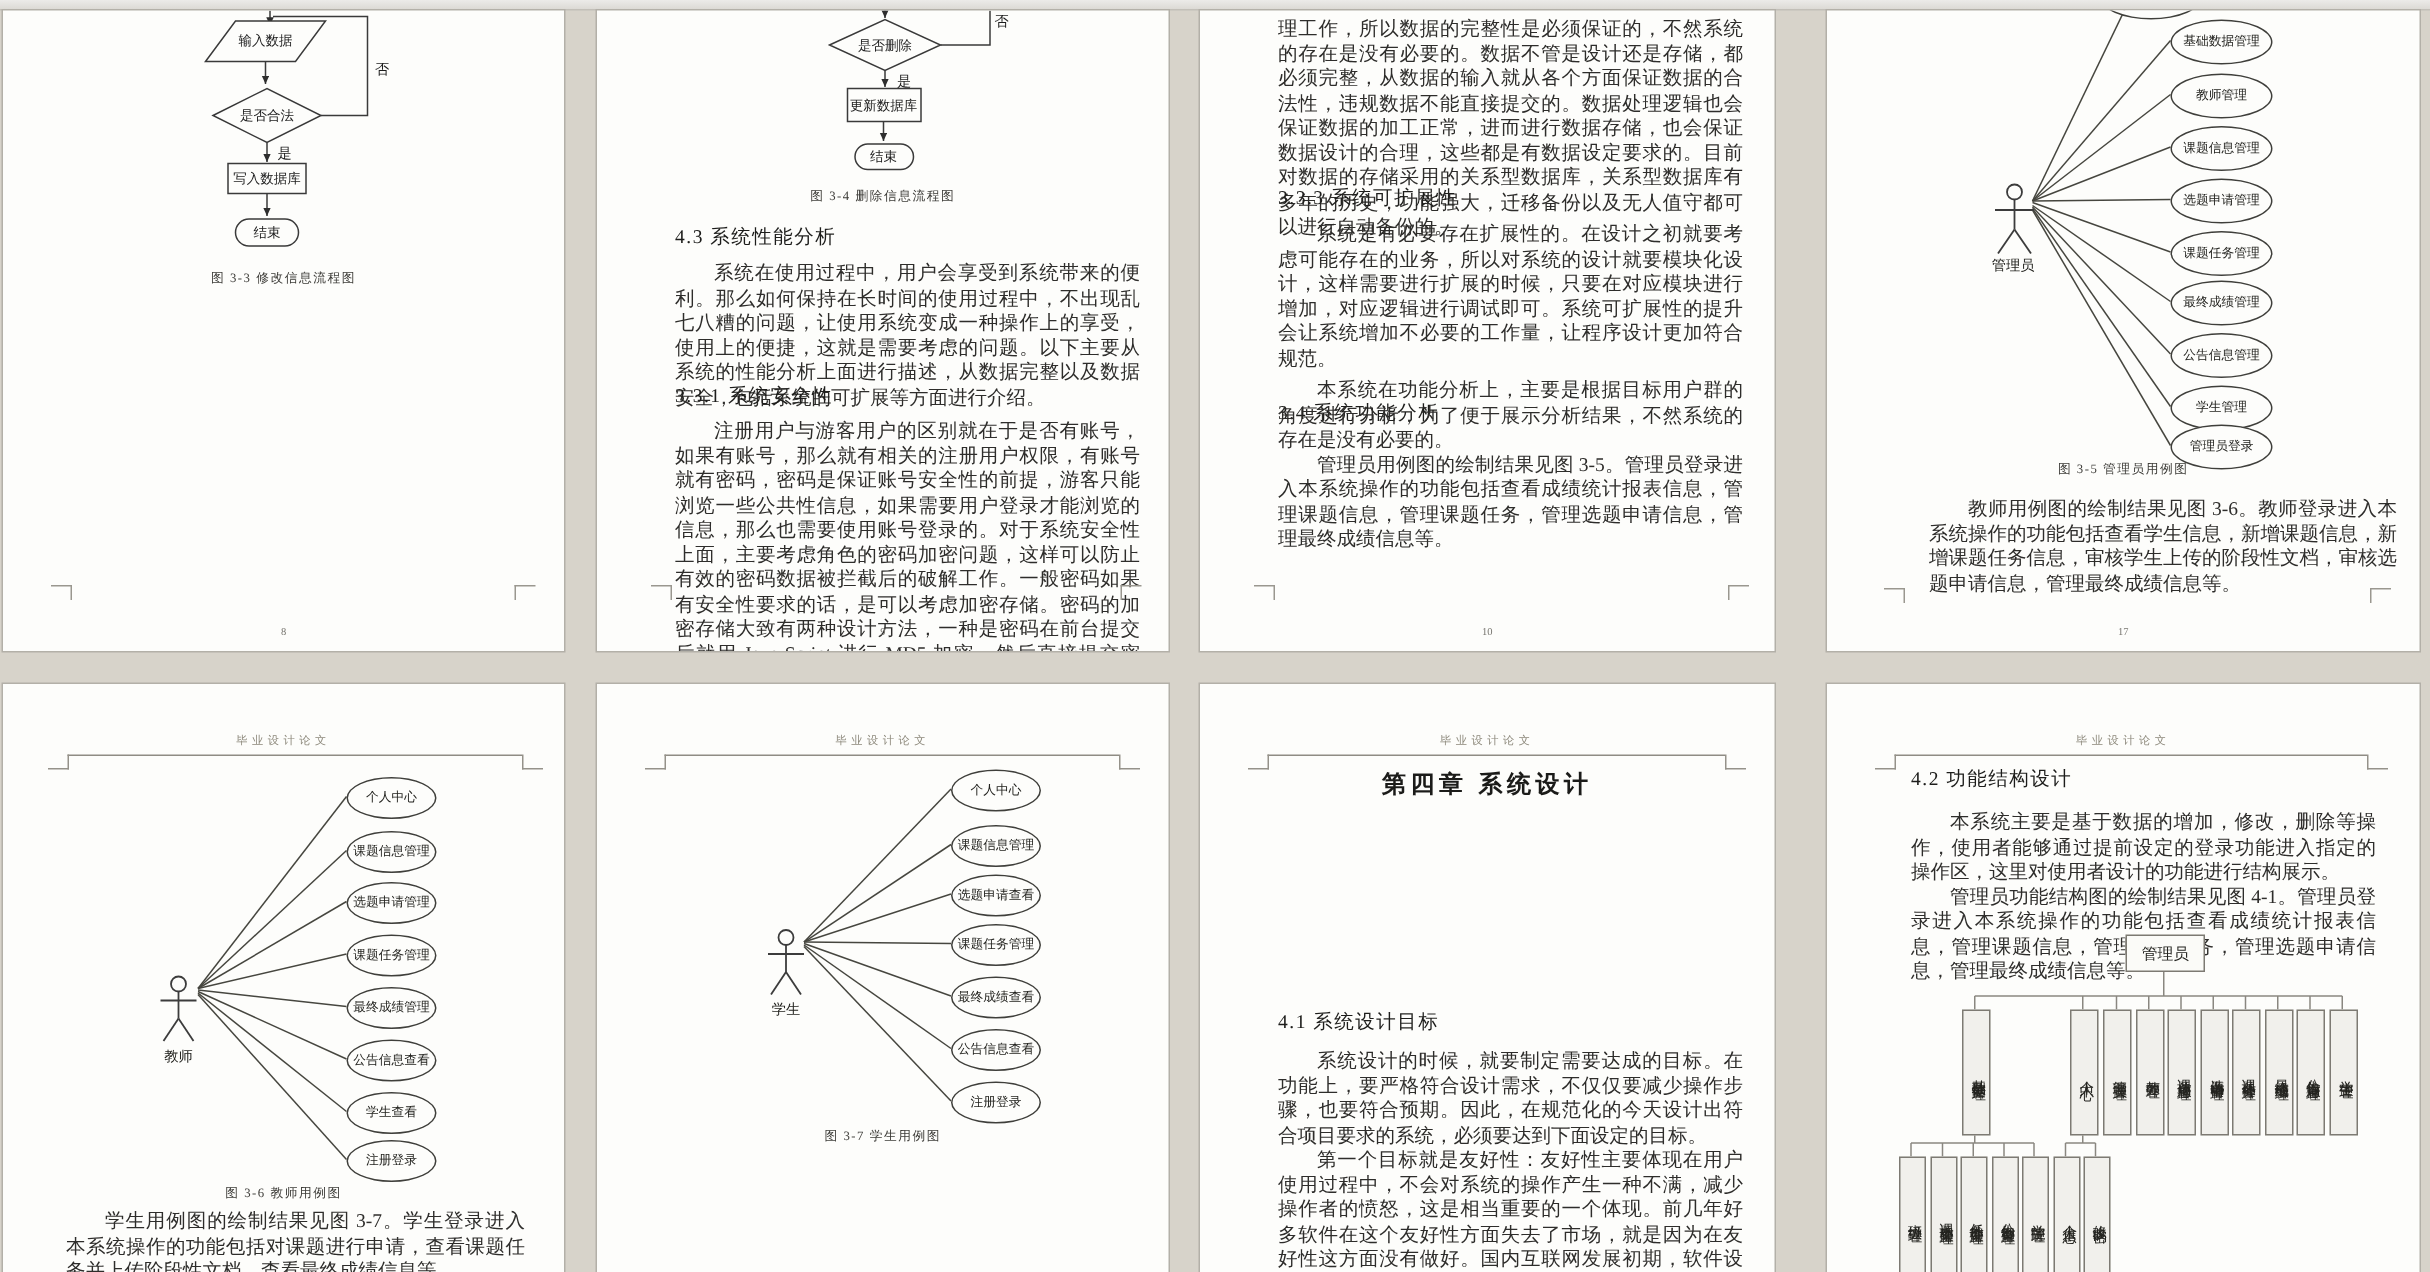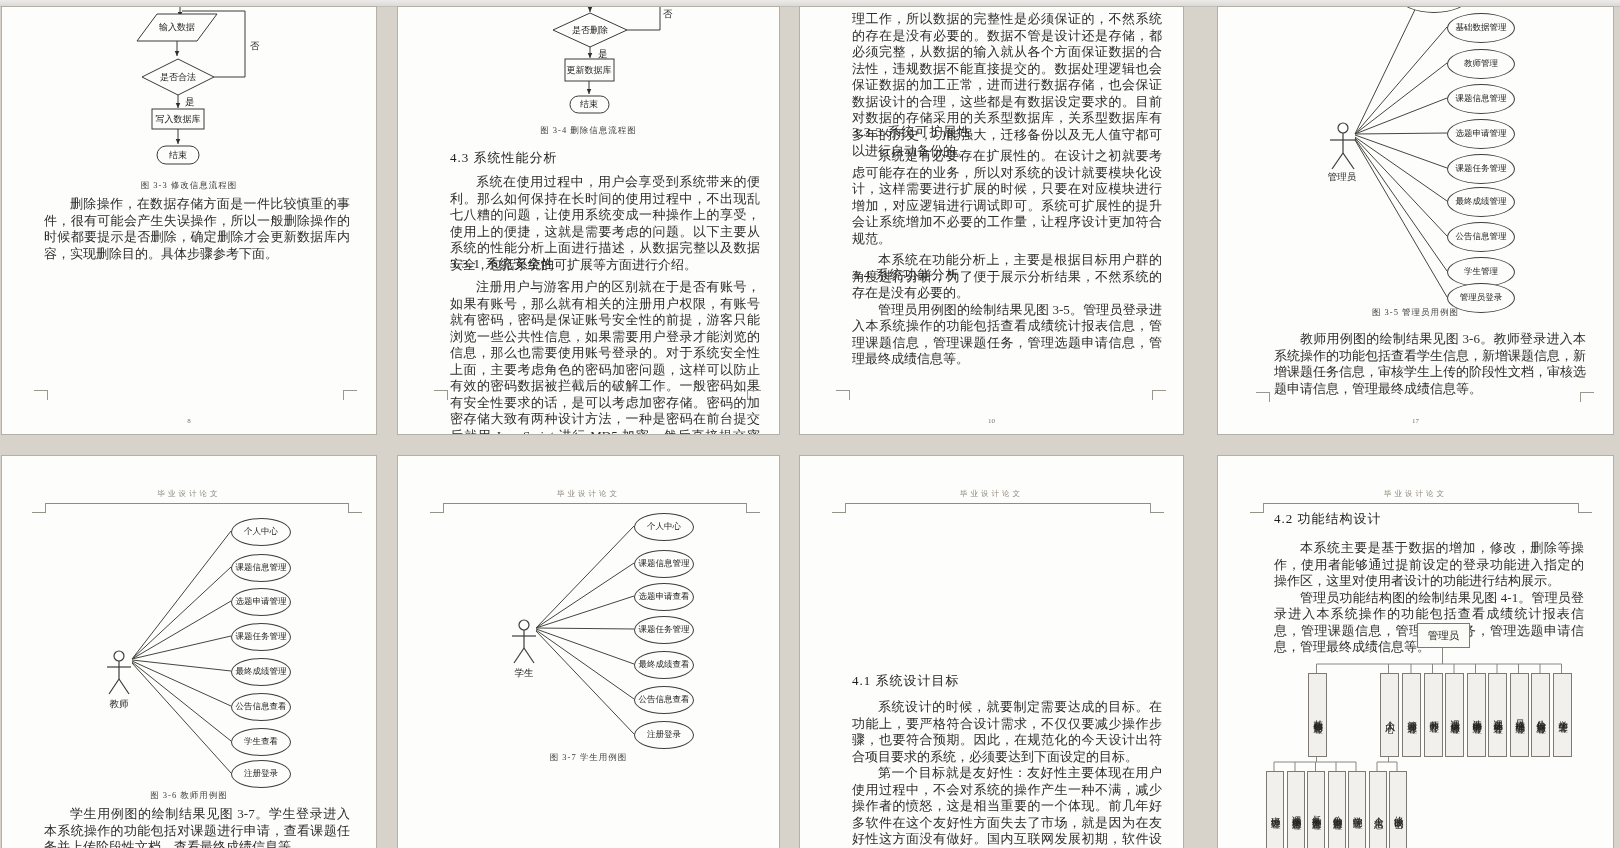--- a/index.html
+++ b/index.html
@@ -78,23 +78,20 @@
     <text class="fc-branch" x="248" y="42">否</text>
     <text class="fc-branch" x="183" y="98">是</text>
     <line class="fc-line" x1="176" y1="88" x2="176" y2="101" marker-end="url(#ah)"></line>
     <rect class="fc-shape" x="150" y="102" width="52" height="20"></rect>
     <text class="fc-text" x="176" y="115">写入数据库</text>
     <line class="fc-line" x1="176" y1="122" x2="176" y2="137" marker-end="url(#ah)"></line>
     <rect class="fc-shape" x="155" y="139" width="42" height="18" rx="9"></rect>
     <text class="fc-text" x="176" y="151">结束</text>
   </svg>
   <div class="cap" style="top:173px;">图 3-3 修改信息流程图</div>
-  <div class="body" style="top:189px; left:42px; width:306px;">
-    <p>删除操作，在数据存储方面是一件比较慎重的事件，很有可能会产生失误操作，所以一般删除操作的时候都要提示是否删除，确定删除才会更新数据库内容，实现删除目的。具体步骤参考下面。</p>
-  </div>
   <div class="mark bl" style="left:32px; top:383px;"></div>
   <div class="mark br" style="left:341px; top:383px;"></div>
   <div class="pgnum">8</div>
 </div>
 
 <div class="page" style="left:398px; top:7px; width:381px; height:427px;">
   <svg class="fc-svg" width="381" height="115" viewBox="0 0 381 115">
     <line class="fc-line" x1="192" y1="0" x2="192" y2="5" marker-end="url(#ah)"></line>
     <polyline class="fc-line" points="229,23 262,23 262,0"></polyline>
     <polygon class="fc-shape" points="155,23 192,6 229,23 192,40"></polygon>
@@ -165,21 +162,21 @@
   <div class="uc" style="left:229px; top:42px;  width:66px; height:28px;">教师管理</div>
   <div class="uc" style="left:229px; top:77px;  width:66px; height:28px;">课题信息管理</div>
   <div class="uc" style="left:229px; top:112px; width:66px; height:28px;">选题申请管理</div>
   <div class="uc" style="left:229px; top:147px; width:66px; height:28px;">课题任务管理</div>
   <div class="uc" style="left:229px; top:180px; width:66px; height:28px;">最终成绩管理</div>
   <div class="uc" style="left:229px; top:215px; width:66px; height:28px;">公告信息管理</div>
   <div class="uc" style="left:229px; top:250px; width:66px; height:28px;">学生管理</div>
   <div class="uc" style="left:229px; top:276px; width:66px; height:28px;">管理员登录</div>
   <div class="actor-label" style="left:99px; top:164px;">管理员</div>
   <div class="cap" style="top:300px;">图 3-5 管理员用例图</div>
-  <div class="body" style="top:324px; left:56px; width:312px;">
+  <div class="body" style="top:324px; left:68px; width:312px;">
     <p>教师用例图的绘制结果见图 3-6。教师登录进入本系统操作的功能包括查看学生信息，新增课题信息，新增课题任务信息，审核学生上传的阶段性文档，审核选题申请信息，管理最终成绩信息等。</p>
   </div>
   <div class="mark bl" style="left:38px; top:385px;"></div>
   <div class="mark br" style="left:362px; top:385px;"></div>
   <div class="pgnum">17</div>
 </div>
 
 <div class="page" style="left:2px; top:456px; width:374px; height:392px;">
   <div class="hdr">毕业设计论文</div>
   <div class="hdr-rule" style="left:43px; right:28px;"></div>
@@ -247,20 +244,21 @@
   <div class="uc" style="left:236px; top:265px; width:58px; height:26px;">注册登录</div>
   <div class="actor-label" style="left:101px; top:211px;">学生</div>
   <div class="cap" style="top:296px;">图 3-7 学生用例图</div>
 </div>
 
 <div class="page" style="left:800px; top:456px; width:383px; height:392px;">
   <div class="hdr">毕业设计论文</div>
   <div class="hdr-rule" style="left:45px; right:33px;"></div>
   <div class="mark hl" style="left:32px; top:47px;"></div>
   <div class="mark hr" style="left:350px; top:47px;"></div>
+  <div class="chapter" style="top:57px;">第四章 系统设计</div>
   <div class="h2" style="top:216px; left:52px;">4.1 系统设计目标</div>
   <div class="body" style="top:243px; left:52px; width:310px;">
     <p>系统设计的时候，就要制定需要达成的目标。在功能上，要严格符合设计需求，不仅仅要减少操作步骤，也要符合预期。因此，在规范化的今天设计出符合项目要求的系统，必须要达到下面设定的目标。</p>
     <p>第一个目标就是友好性：友好性主要体现在用户使用过程中，不会对系统的操作产生一种不满，减少操作者的愤怒，这是相当重要的一个体现。前几年好多软件在这个友好性方面失去了市场，就是因为在友好性这方面没有做好。国内互联网发展初期，软件设计的目的就是能用就行，至于友好性的对比，那是不存在的，因为硬件效率比较低，计算机属于新兴行业，所以大哥不说二哥，都是不友好的。随着计算机硬件的提升，很多开发者开始注意到要牺牲一定的计算机性能来提升友好性，因为计算机发展到现在，第一印象很重要，一个软件设计的不好看，会让大部分人对其产生质疑，所以要在友好性</p>
   </div>
 </div>
 
 <div class="page" style="left:1218px; top:456px; width:395px; height:392px;">
   <div class="hdr">毕业设计论文</div>
   <div class="hdr-rule" style="left:45px; right:35px;"></div>

